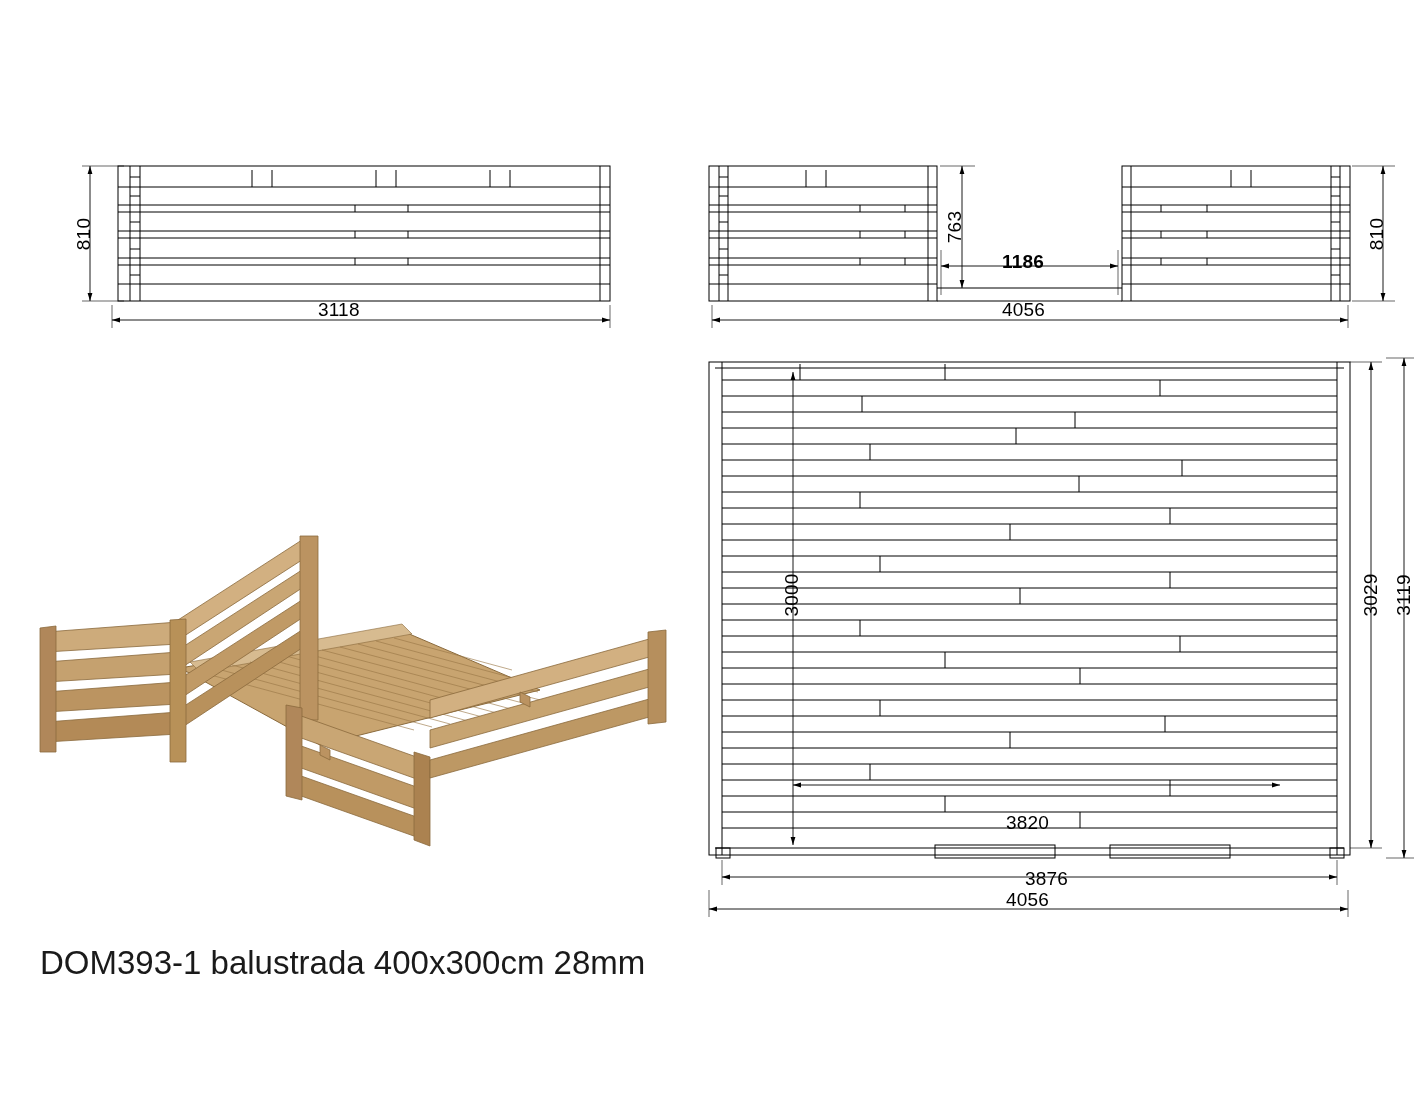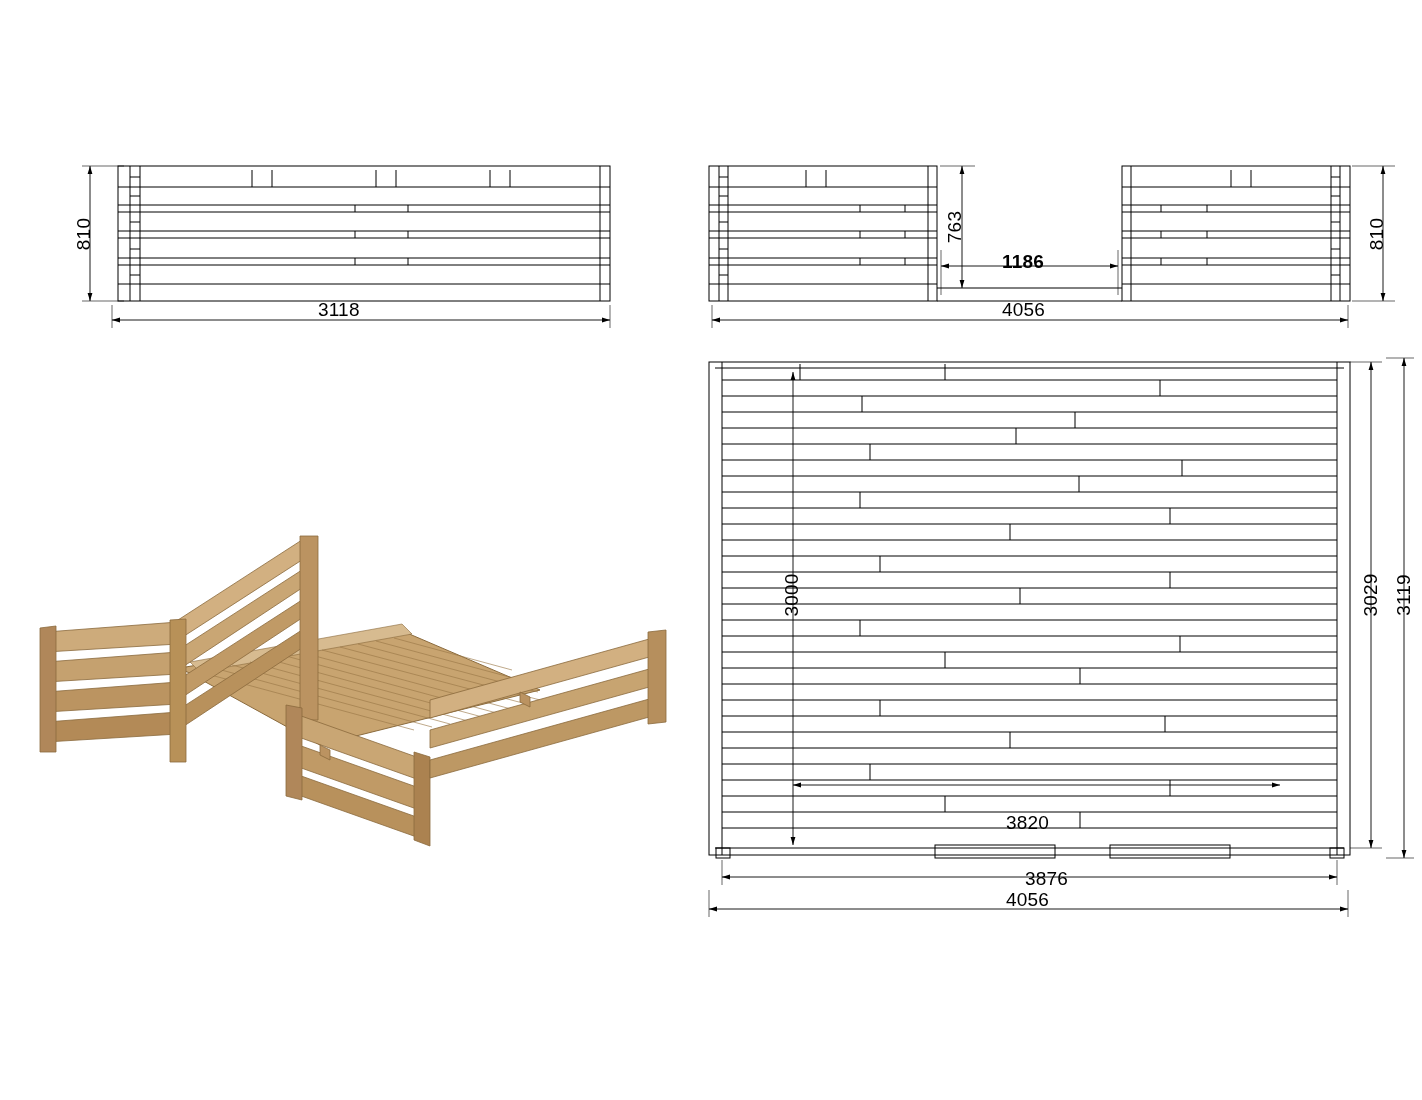--- a/index.html
+++ b/index.html
@@ -348,14 +348,15 @@
   <div class="dim-label" style="left:1002px; top:299px;">4056</div>
   <div class="dim-label vert" style="left:1355px; top:223px; width:44px; text-align:center;">810</div>
 
   <div class="dim-label vert" style="left:764px; top:584px; width:56px; text-align:center;">3000</div>
   <div class="dim-label vert" style="left:1343px; top:584px; width:56px; text-align:center;">3029</div>
   <div class="dim-label vert" style="left:1376px; top:584px; width:56px; text-align:center;">3119</div>
   <div class="dim-label" style="left:1006px; top:768px;margin-top:44px;">3820</div>
   <div class="dim-label" style="left:1006px; top:868px;margin-left:19px;">3876</div>
   <div class="dim-label" style="left:1006px; top:889px;">4056</div>
 
+  <div id="caption">DOM393-1 balustrada 400x300cm 28mm</div>
 
 </div>
 
 </body></html>

